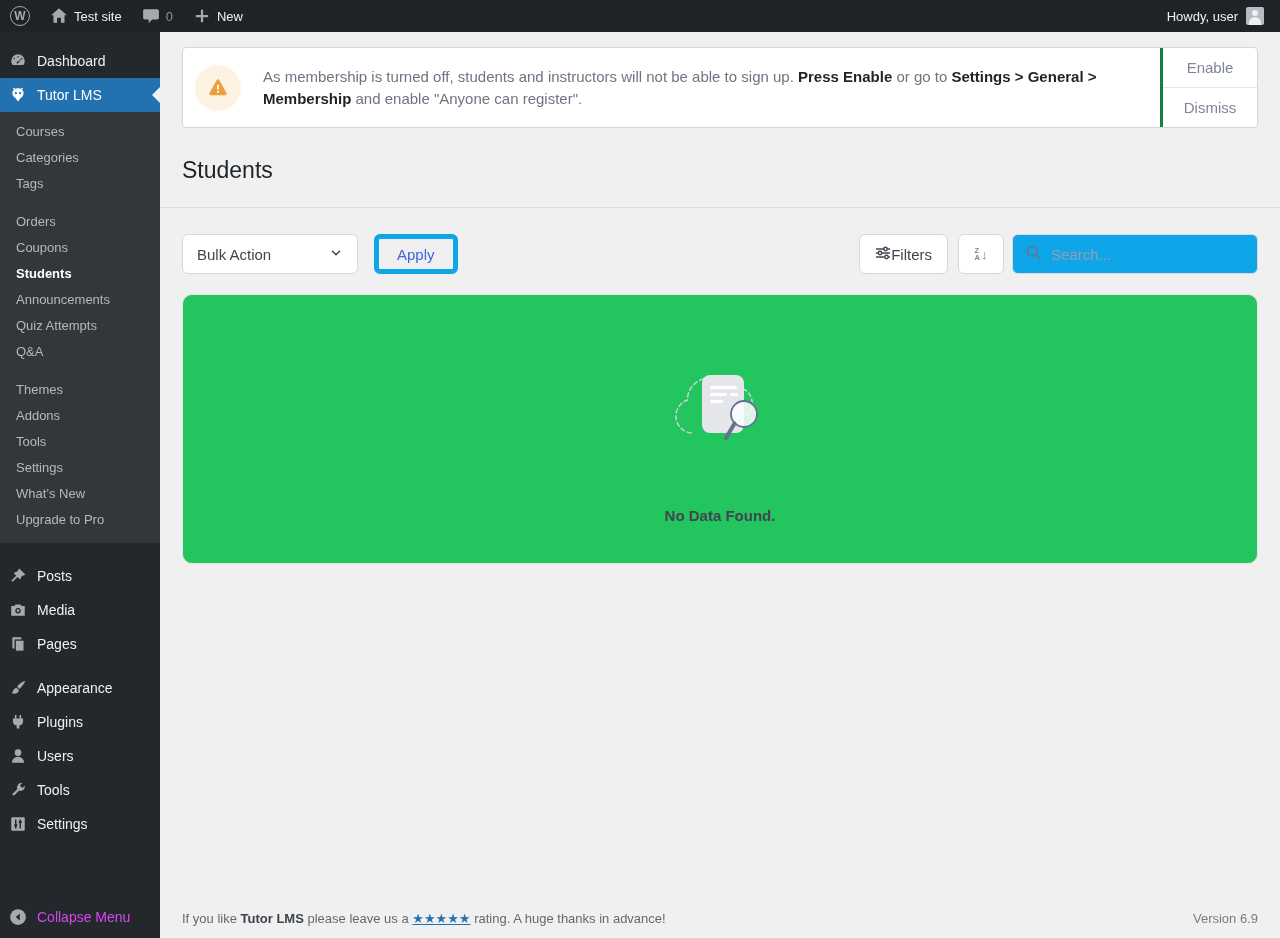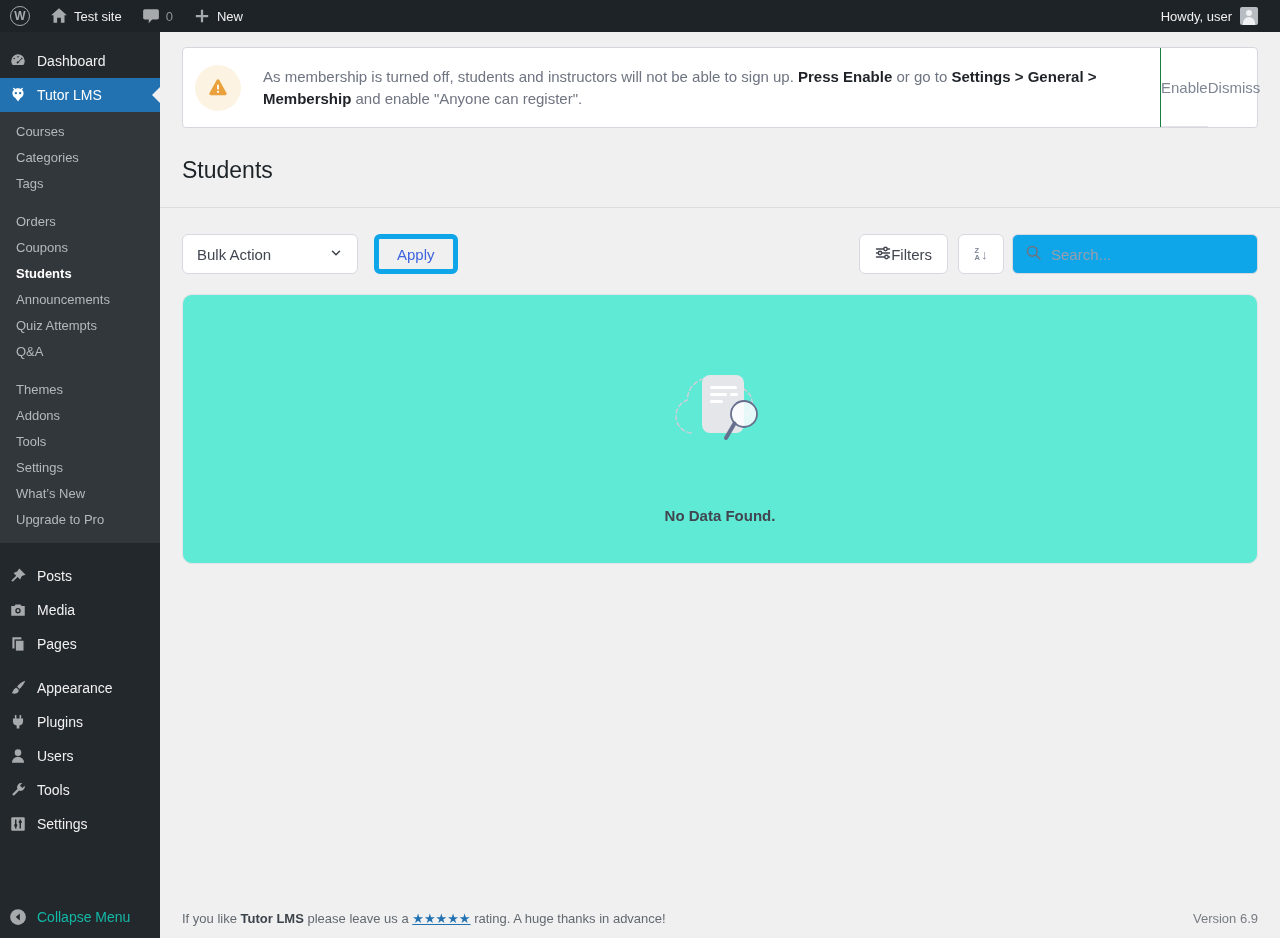--- a/index.html
+++ b/index.html
@@ -7,21 +7,21 @@
 
   
   .adminbar { position:fixed; top:0; left:0; right:0; height:32px; background:#1d2327; color:#c3c4c7;
     display:flex; align-items:center; justify-content:space-between; font-size:13px; z-index:50; }
   .ab-left { display:flex; align-items:center; height:100%; }
   .ab-item { display:flex; align-items:center; gap:6px; padding:0 10px; height:100%; color:#f0f0f1; cursor:pointer; }
   .ab-item .ab-icon { color:#a7aaad; display:flex; align-items:center; }
   .wp-logo-circle { width:20px; height:20px; border:1.6px solid #a7aaad; border-radius:50%;
     display:flex; align-items:center; justify-content:center; font-size:12px; font-weight:bold; color:#a7aaad; }
   .ab-count { color:#8f9296; }
-  .ab-right { display:flex; align-items:center; height:100%; padding-right:22px; }
+  .ab-right { display:flex; align-items:center; height:100%; padding-right:16px; }
   .howdy { color:#f0f0f1; margin-right:8px; }
   .avatar { width:18px; height:18px; background:#b6bcc1; border-radius:2px; position:relative; overflow:hidden; }
   .avatar::before { content:""; position:absolute; top:3px; left:6px; width:6px; height:6px; border-radius:50%; background:#eef0f1; }
   .avatar::after { content:""; position:absolute; top:10px; left:3px; width:12px; height:9px; border-radius:6px 6px 0 0; background:#eef0f1; }
 
   
   .sidebar { position:fixed; top:32px; left:0; bottom:0; width:160px; background:#23282d; color:#f0f0f1;
     display:flex; flex-direction:column; font-size:14px; }
   .menu-item { display:flex; align-items:center; gap:9px; padding:0 8px; height:34px; cursor:pointer; position:relative; }
   .menu-item .mi-icon { width:20px; display:flex; justify-content:center; color:#a7aaad; flex:none; }
@@ -30,36 +30,36 @@
   .menu-item.current-parent .mi-icon { color:#fff; }
   .current-arrow { position:absolute; right:0; top:50%; margin-top:-8px; width:0; height:0;
     border-top:8px solid transparent; border-bottom:8px solid transparent; border-right:8px solid #f0f0f1; }
   .submenu { background:#32373c; padding:7px 0 10px; font-size:13px; }
   .submenu-item { padding:6px 12px 6px 16px; color:#b4b9be; cursor:pointer; line-height:14px; }
   .submenu-item.current { color:#fff; font-weight:bold; }
   .submenu-item.group-gap { margin-top:12px; }
   .menu-after-submenu { margin-top:16px; }
   .menu-separator { height:10px; }
   .collapse-wrap { margin-top:auto; margin-bottom:4px; }
-  .collapse-wrap .menu-item { color:#14b8a6; }
+  .collapse-wrap .menu-item { color:#d946ef; }
 
   .mi-svg { width:18px; height:18px; }
 
   
   .content { position:absolute; top:32px; left:160px; right:0; bottom:0; background:#f0f0f1; }
 
   
   .notice { margin:15px 22px 0; background:#fff; border:1px solid #d5d7dd; border-radius:4px;
     display:flex; min-height:81px; }
   .notice-main { flex:1; display:flex; align-items:center; gap:22px; padding:14px 10px 14px 12px; }
   .warn-circle { width:46px; height:46px; border-radius:50%; background:#fdf3e3; flex:none;
     display:flex; align-items:center; justify-content:center; }
   .notice-text { font-size:15px; line-height:22px; color:#6e7480; max-width:900px; }
   .notice-text b { color:#1f2328; }
-  .notice-actions { width:97px; flex:none; border-left:1px solid #15803d; display:flex; flex-direction:row; }
+  .notice-actions { width:97px; flex:none; border-left:3px solid #15803d; display:flex; flex-direction:column; }
   .notice-btn { flex:1; display:flex; align-items:center; justify-content:center; font-size:15px;
     color:#7e8694; cursor:pointer; background:none; border:none; font-family:inherit; }
   .notice-btn.top { border-bottom:1px solid #e4e5e9; }
 
   .page-title { margin:28px 22px 0; font-size:23px; font-weight:400; color:#1d2327; line-height:29px; }
   .header-divider { margin-top:22px; border-bottom:1px solid #dcdcde; }
 
   
   .toolbar { margin:26px 22px 0; display:flex; align-items:center; }
   .bulk-select { width:176px; height:40px; background:#fff; border:1px solid #d7d9e0; border-radius:6px;
@@ -75,21 +75,21 @@
   .sort-glyph { display:flex; align-items:center; }
   .sort-letters { display:flex; flex-direction:column; font-size:7.5px; font-weight:bold; line-height:7px; }
   .sort-arrow { font-size:13px; margin-left:1px; }
   .search-box { margin-left:8px; width:246px; height:40px; background:#0ea5e9; border:1px solid #d7d9e0;
     border-radius:6px; display:flex; align-items:center; padding:0 12px; color:#8a8f9e; }
   .search-box input { border:none; outline:none; flex:1; margin-left:9px; font-size:15px; color:#41454f;
     font-family:inherit; background:transparent; }
   .search-box input::placeholder { color:#9a9eac; }
 
   
-  .card { margin:20px 22px 0; height:270px; background:#5eead4; border:1px solid #e2e3e8; border-radius:10px;
+  .card { margin:20px 22px 0; height:270px; background:#22c55e; border:1px solid #e2e3e8; border-radius:10px;
     display:flex; flex-direction:column; align-items:center; }
   .empty-illustration { margin-top:62px; }
   .empty-text { margin-top:42px; font-size:15px; font-weight:bold; color:#41454f; }
 
   
   .footer { position:absolute; left:22px; right:22px; bottom:12px; display:flex; justify-content:space-between;
     font-size:13px; color:#646970; }
   .footer b { color:#3c434a; }
   .stars-link { color:#2271b1; text-decoration:underline; cursor:pointer; }
   .version { color:#787c82; }

